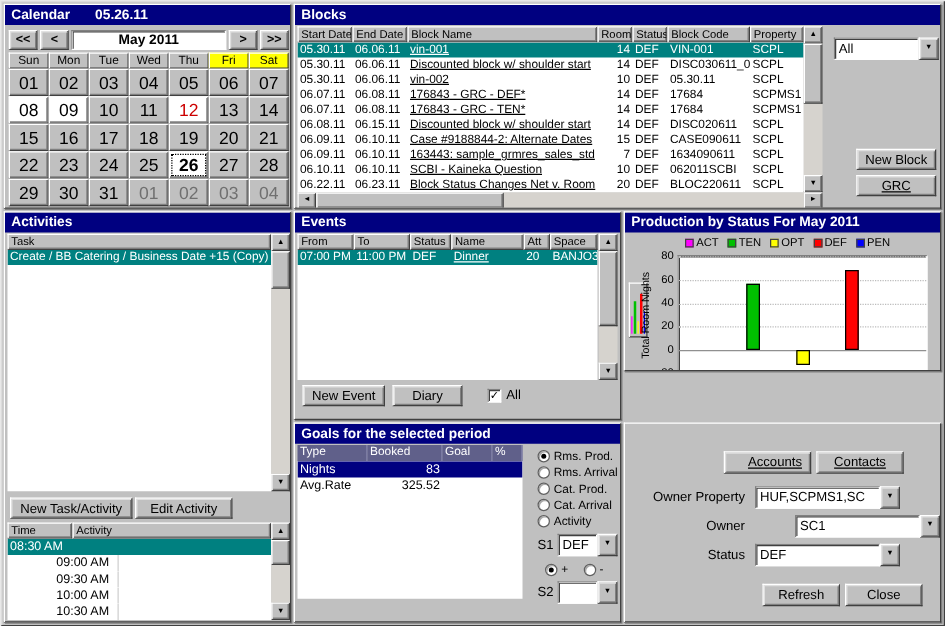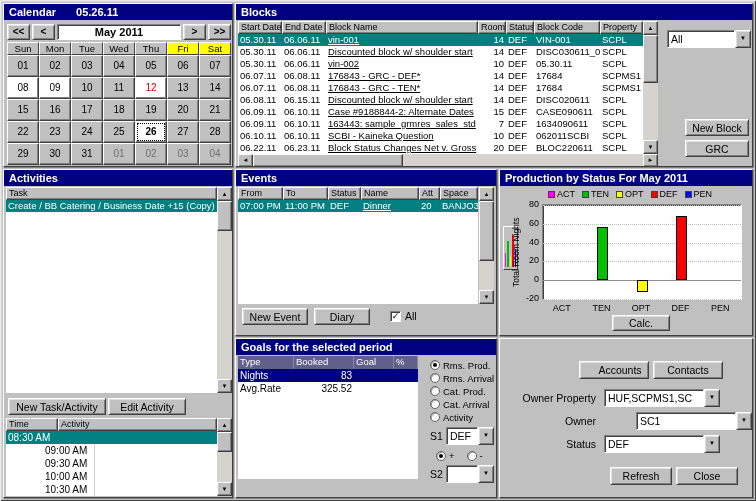--- a/index.html
+++ b/index.html
@@ -5,37 +5,37 @@
 *{margin:0;padding:0;box-sizing:border-box;}
 html,body{width:756px;height:501px;}
 body{background:#c0c0c0;font-family:"Liberation Sans","DejaVu Sans",sans-serif;font-size:11px;color:#000;position:relative;overflow:hidden;}
 .app{position:absolute;left:0;top:0;width:756px;height:501px;background:#c0c0c0;
   box-shadow:inset 1px 1px 0 #e8e8e8, inset -1px -1px 0 #404040, inset 2px 2px 0 #d8d8d8;}
 .panel{position:absolute;background:#c0c0c0;border:1px solid;border-color:#ffffff #404040 #404040 #ffffff;box-shadow:1px 1px 0 #808080;overflow:hidden;}
 #calendar-panel{left:3px;top:3px;width:230px;height:164px;}
 #blocks-panel{left:235px;top:3px;width:518px;height:164px;}
 #activities-panel{left:3px;top:169px;width:230px;height:329px;}
 #events-panel{left:235px;top:169px;width:262px;height:167px;}
-#production-panel{left:499px;top:169px;width:254px;height:167px;}
+#production-panel{left:499px;top:169px;width:254px;height:128px;}
 #goals-panel{left:235px;top:338px;width:262px;height:160px;}
 #owner-panel{left:499px;top:338px;width:254px;height:160px;}
 .titlebar{position:absolute;left:0;top:0;right:0;height:16px;background:#000080;color:#fff;font-weight:bold;font-size:11px;display:flex;align-items:center;gap:20px;padding:0 5px;white-space:nowrap;overflow:hidden;}
 button{appearance:none;-webkit-appearance:none;}
 .btn{background:#c0c0c0;color:#000;font-family:inherit;font-size:10.5px;text-align:center;border:1px solid;border-color:#ffffff #404040 #404040 #ffffff;box-shadow:inset 1px 1px 0 #dfdfdf,inset -1px -1px 0 #808080;cursor:default;padding:0;line-height:14px;overflow:hidden;white-space:nowrap;}
-.underline{}
+.underline{text-decoration:underline;}
 .sunken{background:#fff;border:1px solid;border-color:#808080 #ffffff #ffffff #808080;box-shadow:inset 1px 1px 0 #404040;}
 
 .cal-nav{position:absolute;left:3px;top:20px;width:224px;height:16px;display:flex;gap:2px;}
 .navbtn{width:23px;height:16px;flex:none;font-size:10px;font-weight:bold;}
 .month-field{flex:1;text-align:center;font-weight:bold;font-size:11px;line-height:14px;overflow:hidden;}
 .cal-dayheaders{position:absolute;left:3px;top:38px;width:224px;height:13px;display:flex;}
 .cal-dh{width:32px;height:13px;flex:none;background:#c0c0c0;border:1px solid;border-color:#fff #404040 #404040 #fff;font-size:9.5px;text-align:center;line-height:11px;}
 .cal-dh.weekend{background:#ffff00;}
 .cal-grid{position:absolute;left:3px;top:51px;width:224px;display:flex;flex-wrap:wrap;}
-.cal-cell{width:32px;height:22px;flex:none;background:#c0c0c0;border:1px solid;border-color:#fff #404040 #404040 #fff;box-shadow:inset -1px -1px 0 #808080;font-size:10px;text-align:center;line-height:20px;}
+.cal-cell{width:32px;height:22px;flex:none;background:#c0c0c0;border:1px solid;border-color:#fff #404040 #404040 #fff;box-shadow:inset -1px -1px 0 #808080;font-size:14px;text-align:center;line-height:20px;}
 .cal-cell.marked{background:#ffffff;}
 .cal-cell.red{background:#ffffff;color:#cc0000;}
 .cal-cell.today{background:#ffffff;font-weight:bold;outline:1px dotted #000;outline-offset:-3px;}
 .cal-cell.dim{color:#707070;}
 
 .thead{position:absolute;display:flex;height:13px;}
 #blocks-header{left:2px;top:17px;width:405px;}
 #events-header{left:2px;top:17px;width:240px;}
 #task-header-row{left:2px;top:17px;width:211px;}
 #time-header{left:2px;top:248px;width:211px;}
@@ -281,21 +281,21 @@
           <div class="td" style="width: 44px;">06.10.11</div>
           <div class="td link" style="width: 152px;">SCBI - Kaineka Question</div>
           <div class="td num" style="width: 28px;">10</div>
           <div class="td" style="width: 28px;">DEF</div>
           <div class="td" style="width: 66px;">062011SCBI</div>
           <div class="td" style="width: 43px;">SCPL</div>
         </div>
         <div class="trow">
           <div class="td" style="width: 44px;">06.22.11</div>
           <div class="td" style="width: 44px;">06.23.11</div>
-          <div class="td link" style="width: 152px;">Block Status Changes Net v. Gross</div>
+          <div class="td link" style="width: 152px;">Block Status Changes Net v. Room</div>
           <div class="td num" style="width: 28px;">20</div>
           <div class="td" style="width: 28px;">DEF</div>
           <div class="td" style="width: 66px;">BLOC220611</div>
           <div class="td" style="width: 43px;">SCPL</div>
         </div>
       </div>
     <div class="vscroll" id="blocks-vscroll">
       <div class="sbtn">▲</div>
       <div class="strack">
           <div class="sthumb" style="top:0;height:48px"></div>

